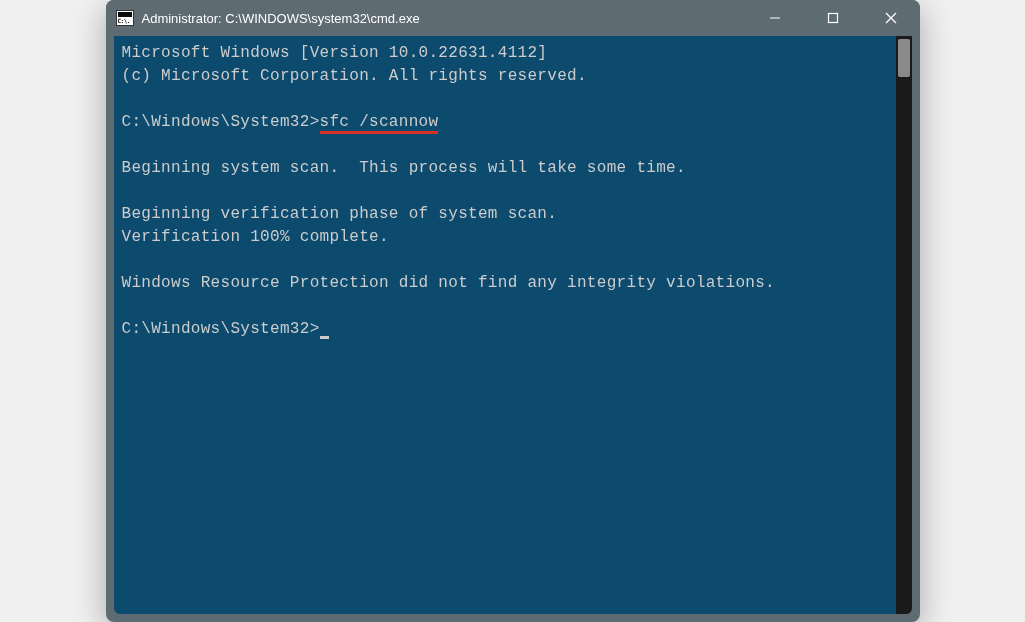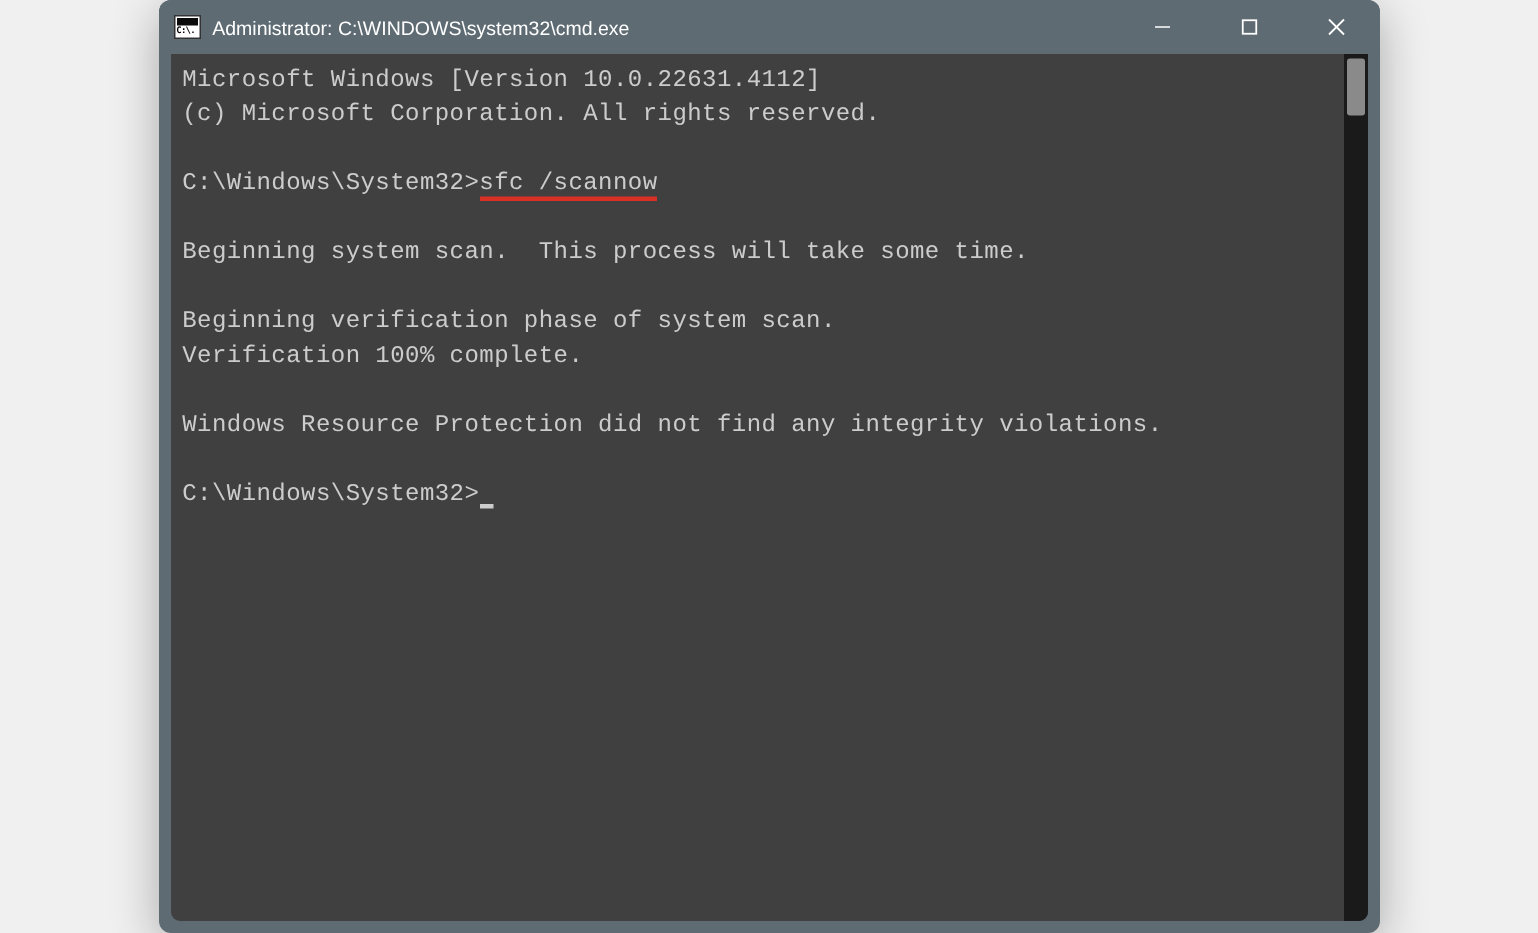--- a/index.html
+++ b/index.html
@@ -80,21 +80,21 @@
       justify-content: center;
       color: #ffffff;
       cursor: pointer;
     }
     .win-btn svg {
       width: 12px;
       height: 12px;
     }
     .terminal-wrapper {
       flex: 1;
-      background: #404040;
+      background: #0c4a6e;
       margin: 0 8px 8px 8px;
       border-radius: 0 0 6px 6px;
       position: relative;
       overflow: hidden;
       display: flex;
     }
     .terminal {
       flex: 1;
       padding: 6px 8px;
       font-family: "Consolas", "Courier New", monospace;

